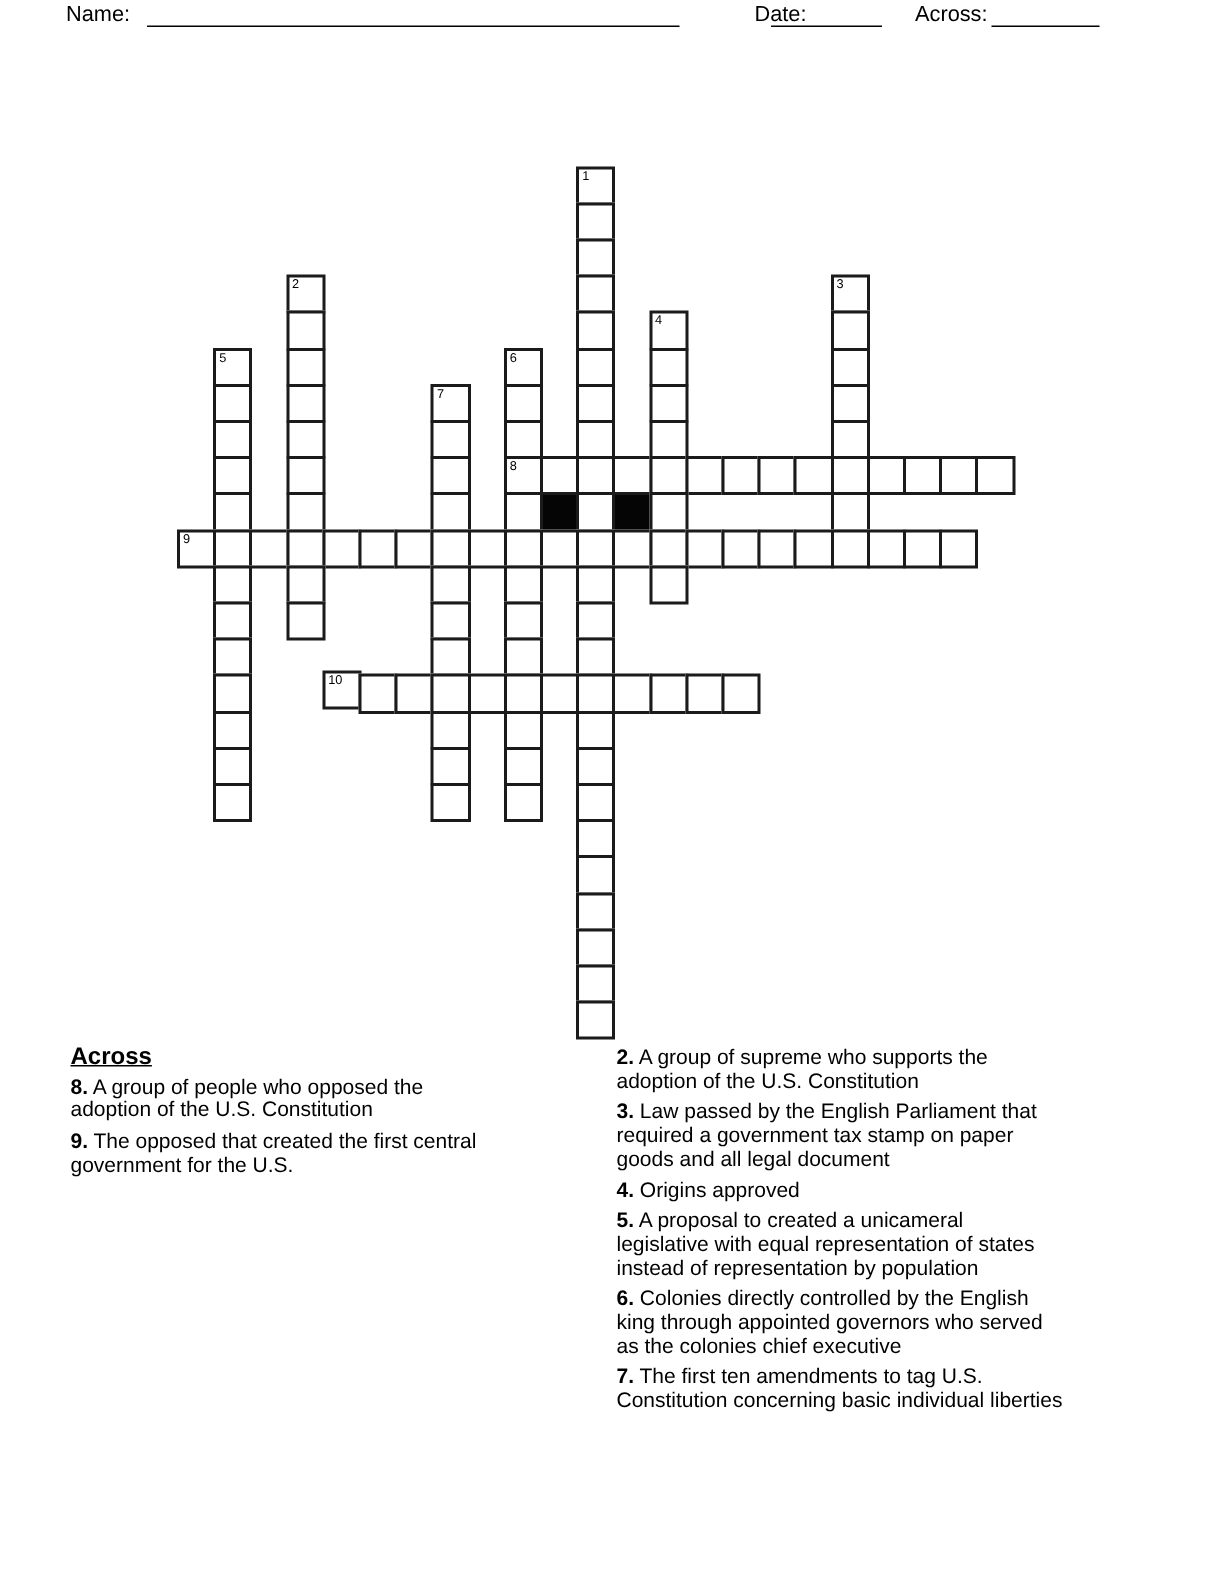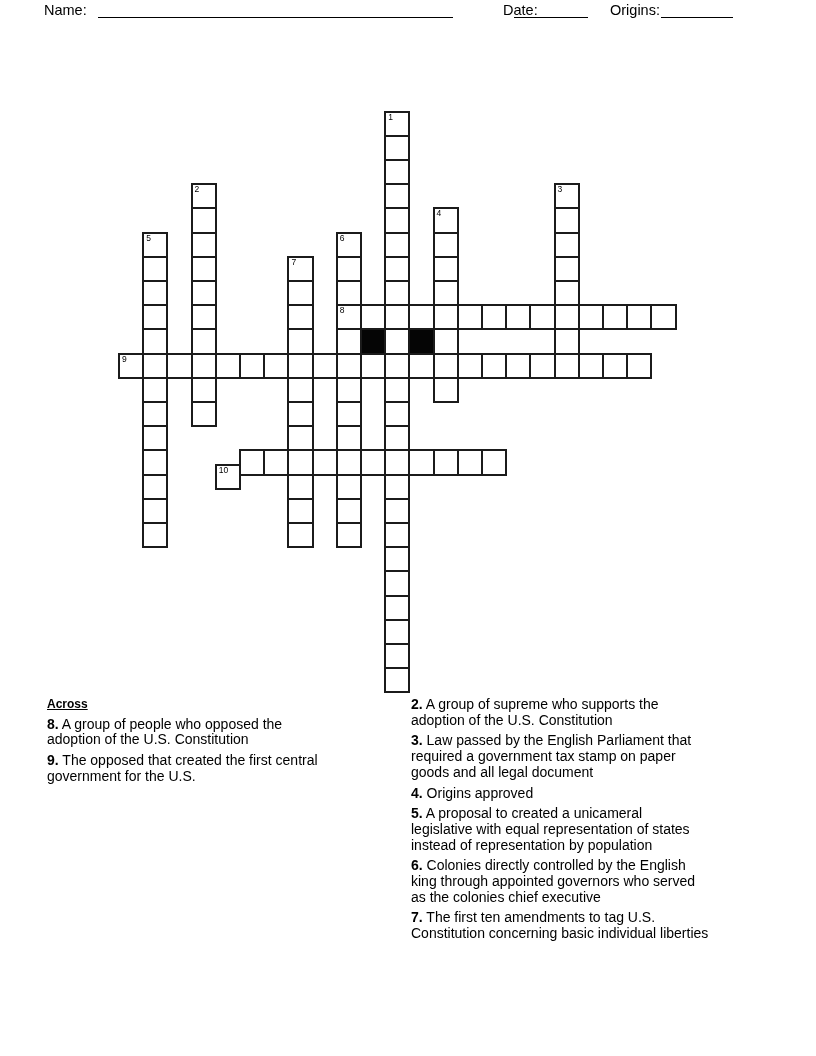--- a/index.html
+++ b/index.html
@@ -19,36 +19,36 @@
          font-size:40px;font-weight:400;line-height:42px;letter-spacing:0;}
   
   #grid{position:absolute;left:0;top:0;width:816px;height:700px;}
   .cell{position:absolute;box-sizing:border-box;background:#fff;border:2px solid #1b1b1b;}
   .cell.black{background:#050505;}
   .cell .num{position:absolute;top:0px;left:2px;font-size:8.5px;line-height:9px;color:#000;}
   
   .clues{position:absolute;font-size:14px;line-height:15.7px;}
   #clues-left{left:47px;top:697px;width:360px;}
   #clues-right{left:411px;top:697px;width:380px;}
-  .clue-heading{font-weight:bold;text-decoration:underline;font-size:12px;margin:0 0 4px 0;}
+  .clue-heading{font-weight:bold;text-decoration:underline;font-size:16px;margin:0 0 4px 0;}
   .clue{margin:0 0 5px 0;}
   .cnum{font-weight:bold;}
   .ctext{white-space:pre-line;}
 </style>
 </head>
 <body>
 
 <div class="page">
 
   <div>
     <span class="hlabel" id="name-label">Name:</span>
     <span class="hline" id="name-line"></span>
     <span class="hlabel" id="date-label">Date:</span>
     <span class="hline" id="date-line"></span>
-    <span class="hlabel" id="period-label">Origins:</span>
+    <span class="hlabel" id="period-label">Across:</span>
     <span class="hline" id="period-line"></span>
   </div>
 
 
   <div id="grid">
       <div class="cell" style="left: 384.2px; top: 110.6px; width: 26.2px; height: 26.2px;">
         <span class="num">1</span>
       </div>
       <div class="cell" style="left: 384.2px; top: 134.8px; width: 26.2px; height: 26.2px;"></div>
       <div class="cell" style="left: 384.2px; top: 159px; width: 26.2px; height: 26.2px;"></div>
@@ -152,21 +152,21 @@
       <div class="cell" style="left: 142.2px; top: 401px; width: 26.2px; height: 26.2px;"></div>
       <div class="cell" style="left: 190.6px; top: 401px; width: 26.2px; height: 26.2px;"></div>
       <div class="cell" style="left: 287.4px; top: 401px; width: 26.2px; height: 26.2px;"></div>
       <div class="cell" style="left: 335.8px; top: 401px; width: 26.2px; height: 26.2px;"></div>
       <div class="cell" style="left: 384.2px; top: 401px; width: 26.2px; height: 26.2px;"></div>
       <div class="cell" style="left: 142.2px; top: 425.2px; width: 26.2px; height: 26.2px;"></div>
       <div class="cell" style="left: 287.4px; top: 425.2px; width: 26.2px; height: 26.2px;"></div>
       <div class="cell" style="left: 335.8px; top: 425.2px; width: 26.2px; height: 26.2px;"></div>
       <div class="cell" style="left: 384.2px; top: 425.2px; width: 26.2px; height: 26.2px;"></div>
       <div class="cell" style="left: 142.2px; top: 449.4px; width: 26.2px; height: 26.2px;"></div>
-      <div class="cell" style="left: 214.8px; top: 464px; width: 26.2px; height: 26.2px;">
+      <div class="cell" style="left: 214.8px; top: 447px; width: 26.2px; height: 26.2px;">
         <span class="num">10</span>
       </div>
       <div class="cell" style="left: 239px; top: 449.4px; width: 26.2px; height: 26.2px;"></div>
       <div class="cell" style="left: 263.2px; top: 449.4px; width: 26.2px; height: 26.2px;"></div>
       <div class="cell" style="left: 287.4px; top: 449.4px; width: 26.2px; height: 26.2px;"></div>
       <div class="cell" style="left: 311.6px; top: 449.4px; width: 26.2px; height: 26.2px;"></div>
       <div class="cell" style="left: 335.8px; top: 449.4px; width: 26.2px; height: 26.2px;"></div>
       <div class="cell" style="left: 360px; top: 449.4px; width: 26.2px; height: 26.2px;"></div>
       <div class="cell" style="left: 384.2px; top: 449.4px; width: 26.2px; height: 26.2px;"></div>
       <div class="cell" style="left: 408.4px; top: 449.4px; width: 26.2px; height: 26.2px;"></div>

